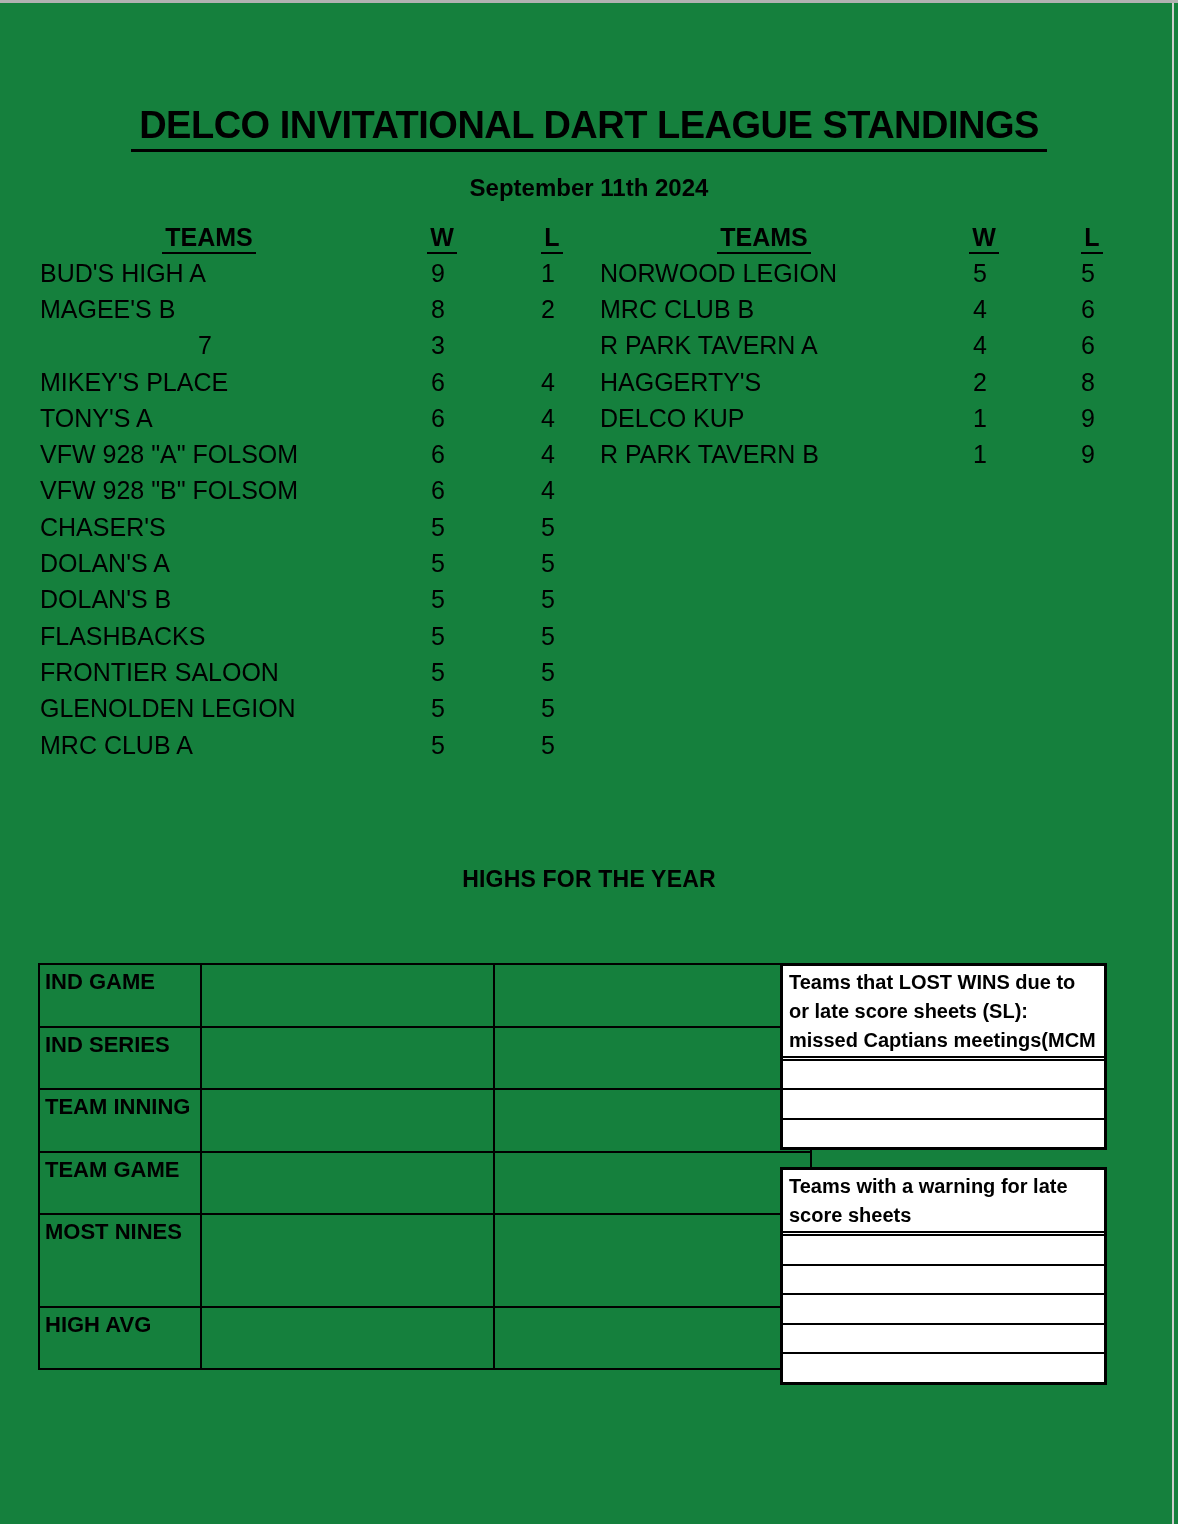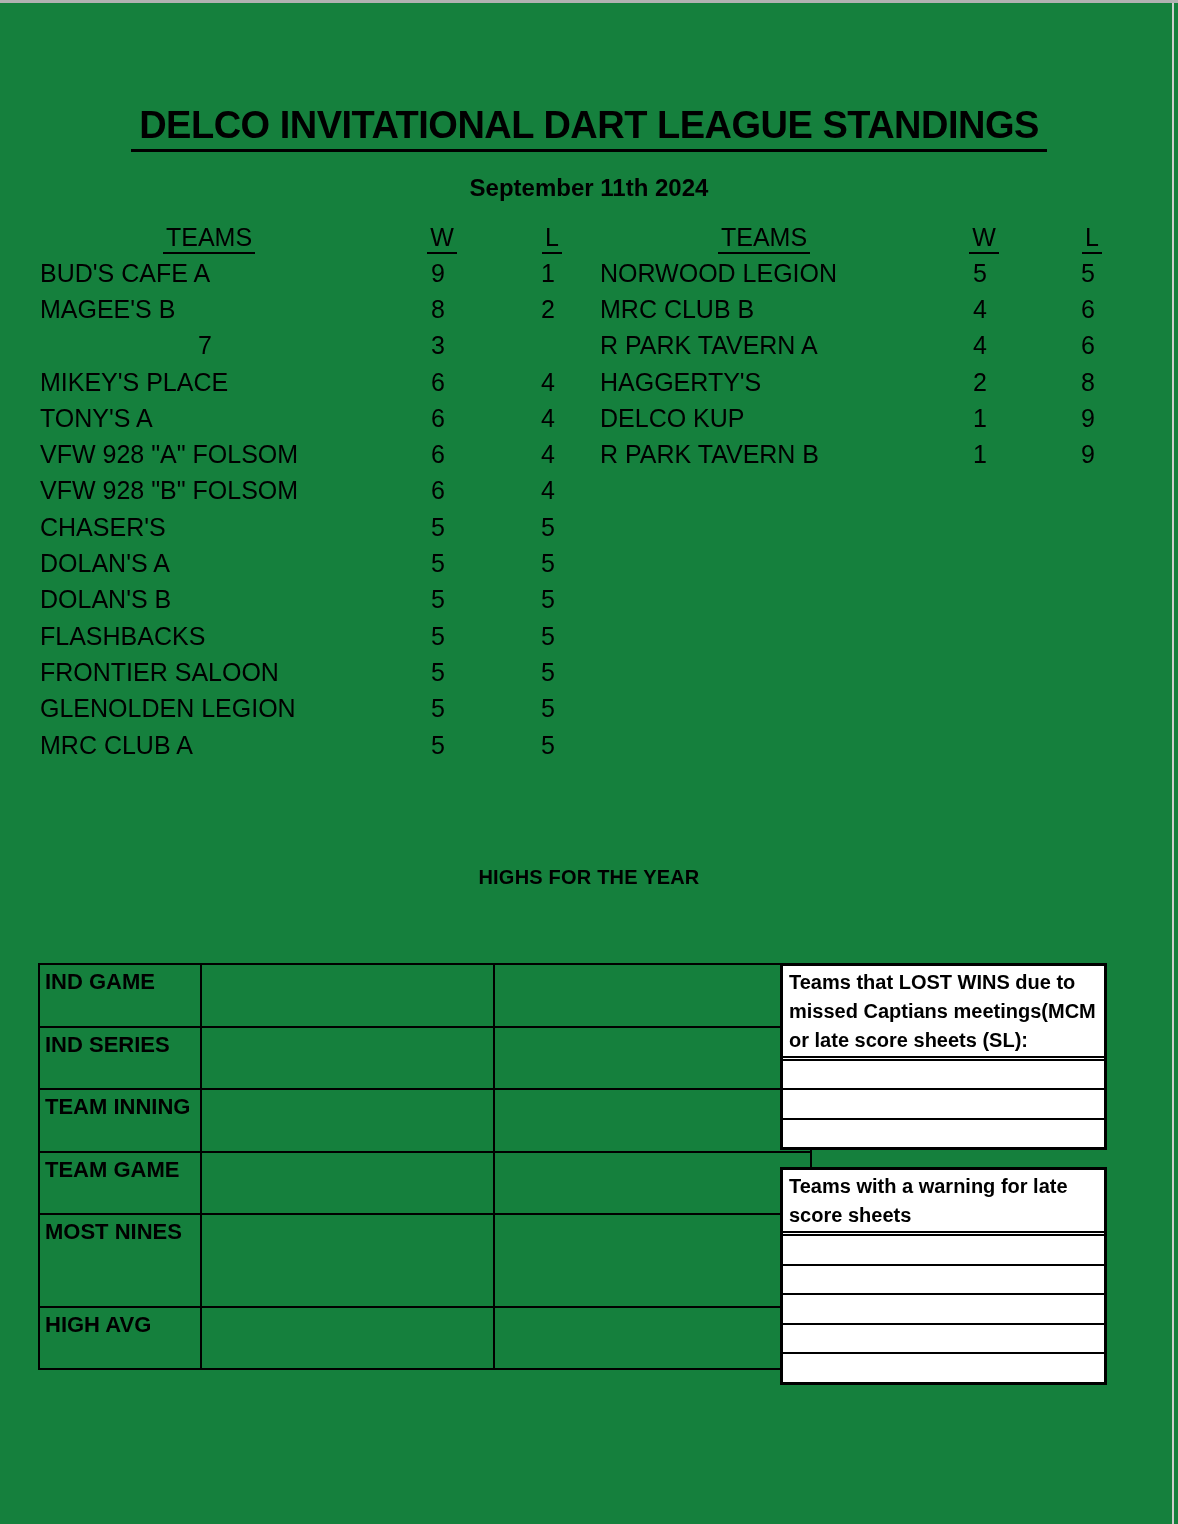--- a/index.html
+++ b/index.html
@@ -35,29 +35,29 @@
   .standings-right{left:600px;width:536px;}
   .srow{display:grid;height:36.3px;align-items:center;}
   .srow.header{height:33px;}
   .standings-left .srow{grid-template-columns:330px 136px 84px;}
   .standings-right .srow{grid-template-columns:320px 120px 96px;}
   .cell{white-space:nowrap;overflow:visible;}
   .cell.name{text-align:left;}
   .cell.num{text-align:center;}
   .hdr-cell{text-align:center;}
   .hdr-cell span{
-    display:inline-block;font-weight:normal;
+    display:inline-block;font-weight:bold;
     border-bottom:2.5px solid #000;
     padding:0 3px 0px 3px;line-height:1.15;margin-left:8px;
   }
 
   
   .highs-title{
     position:absolute;left:0;top:866px;width:1178px;text-align:center;
-    font-size:20px;font-weight:bold;letter-spacing:0.2px;
+    font-size:23px;font-weight:bold;letter-spacing:0.2px;
   }
 
   
   table.highs-table{
     position:absolute;left:38px;top:963px;
     border-collapse:collapse;table-layout:fixed;
     width:772px;
     border-radius:8px;
   }
   table.highs-table td{
@@ -101,21 +101,21 @@
   </div>
   <div class="subtitle">September 11th 2024</div>
 
   <div class="standings standings-left">
     <div class="srow header">
       <div class="hdr-cell"><span>TEAMS</span></div>
       <div class="hdr-cell"><span>W</span></div>
       <div class="hdr-cell"><span>L</span></div>
     </div>
     <div class="srow">
-      <div class="cell name">BUD'S CAFE A</div>
+      <div class="cell name">BUD'S HIGH A</div>
       <div class="cell num">9</div>
       <div class="cell num">1</div>
     </div>
     <div class="srow">
       <div class="cell name">MAGEE'S B</div>
       <div class="cell num">8</div>
       <div class="cell num">2</div>
     </div>
     <div class="srow">
       <div class="cell num">7</div>
@@ -254,22 +254,22 @@
       <td class="lbl">HIGH AVG</td>
       <td></td>
       <td></td>
     </tr>
   </tbody>
     </table>
 
   <div class="note-box box1">
     <div class="note-header">
       <div>Teams that LOST WINS due to</div>
+      <div>or late score sheets (SL):</div>
       <div>missed Captians meetings(MCM</div>
-      <div>or late score sheets (SL):</div>
     </div>
     <div class="note-row"></div>
     <div class="note-row"></div>
     <div class="note-row"></div>
   </div>
 
   <div class="note-box box2">
     <div class="note-header">
       <div>Teams with a warning for late</div>
       <div>score sheets</div>

